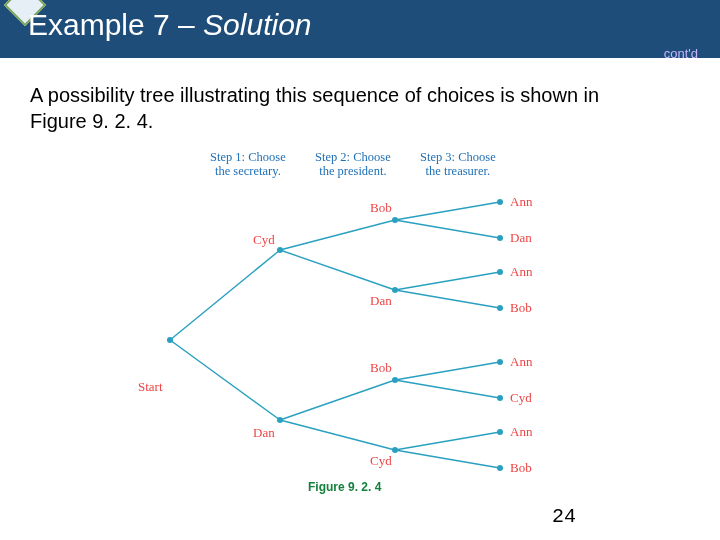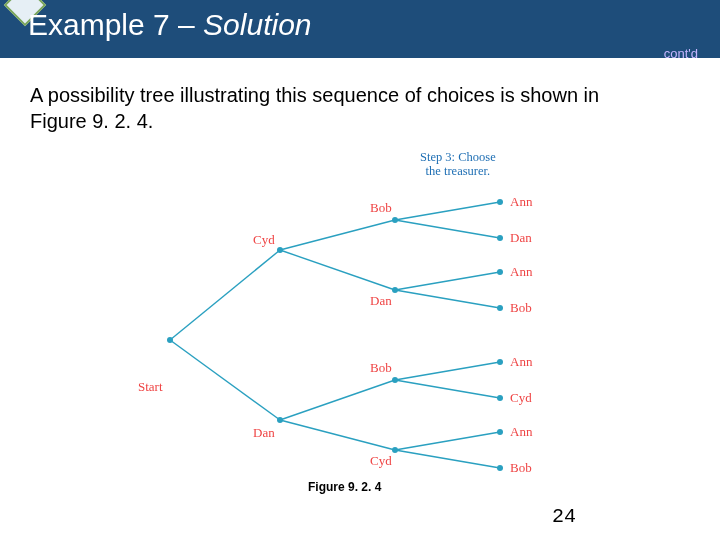--- a/index.html
+++ b/index.html
@@ -80,21 +80,21 @@
   .node-label {
     position: absolute;
     font-size: 13px;
     font-family: Liberation Serif, serif;
     color: #ef4444;
   }
   .caption {
     position: absolute;
     font-size: 12px;
     font-weight: bold;
-    color: #000000;
+    color: #15803d;
   }
   .page-num {
     position: absolute;
     right: 18px;
     bottom: 12px;
     font-size: 20px;
     color: #000;
     font-family: Liberation Mono, monospace;
   }
   svg line {
@@ -115,20 +115,24 @@
     <div class="title">
       <span>Example 7 – </span><span class="solution">Solution</span>
     </div>
     <div class="contd">cont'd</div>
   </div>
 
   <div class="body-text">A possibility tree illustrating this sequence of choices is shown in Figure 9. 2. 4.</div>
 
   <div class="diagram">
 
+    <div class="step-header" style="left:90px; top:0;">Step 1: Choose
+the secretary.</div>
+    <div class="step-header" style="left:195px; top:0;">Step 2: Choose
+the president.</div>
     <div class="step-header" style="left:300px; top:0;text-align:center;">Step 3: Choose
 the treasurer.</div>
 
     <svg width="480" height="340" style="position:absolute;left:0;top:0;">
 
       <line x1="50" y1="190" x2="160" y2="100"></line>
       <line x1="50" y1="190" x2="160" y2="270"></line>
 
       <line x1="160" y1="100" x2="275" y2="70"></line>
       <line x1="160" y1="100" x2="275" y2="140"></line>

